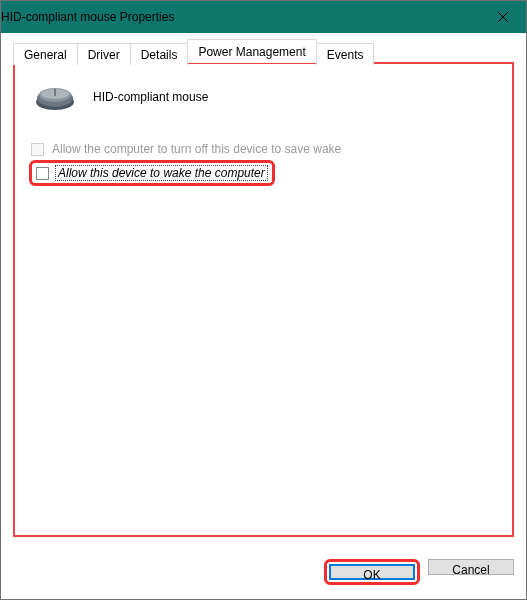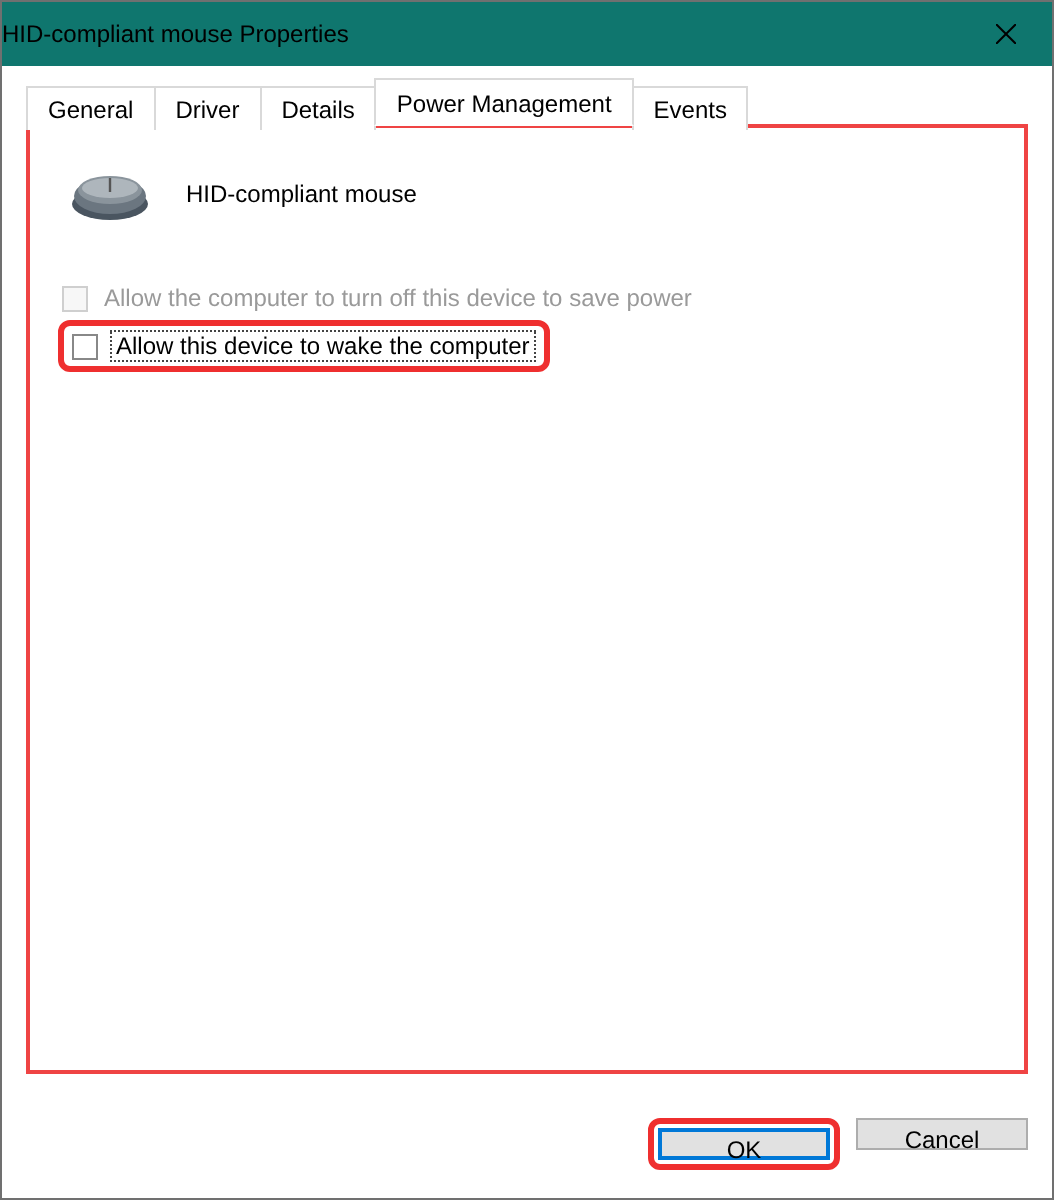--- a/index.html
+++ b/index.html
@@ -53,21 +53,21 @@
     .device-row { display: flex; align-items: center; gap: 16px; margin-bottom: 30px; margin-left: 4px;}
     .mouse-icon { width: 44px; height: 30px; }
     .device-name { font-size: 12px; color: #000; }
     .check-row { display: flex; align-items: center; gap: 6px; margin: 4px 0 4px 2px; }
     .check-row.disabled .cbox { border-color: #cfcfcf; background: #f7f7f7; }
     .check-row.disabled .clabel { color: #9a9a9a; }
     .cbox { width: 13px; height: 13px; border: 1px solid #888; background: #fff; flex: none; }
     .clabel { font-size: 12px; color: #000; padding: 0 2px; }
     .highlight-box {
       border: 3px solid #ef2f2f; border-radius: 6px; padding: 2px 4px;
-      display: inline-flex; align-items: center; gap: 6px;
+      display: inline-flex; align-items: center; gap: 6px; font-style: italic;
     }
     .highlight-box .clabel { border: 1px dotted #444; padding: 0 2px; }
     .button-row {
       display: flex; justify-content: flex-end; gap: 8px;
       padding: 10px 12px 14px 12px;
       position: relative;
     }
     .btn {
       width: 86px; height: 16px; border: 1px solid #adadad; background: #e1e1e1;
       font-size: 12px; color: #000; text-align: center; line-height: 20px;
@@ -111,21 +111,21 @@
           <ellipse cx="22" cy="16" rx="18" ry="9" fill="#6b7680"></ellipse>
           <ellipse cx="22" cy="13" rx="16" ry="7" fill="#8a949c"></ellipse>
           <ellipse cx="22" cy="12" rx="14" ry="5" fill="#aeb6bc"></ellipse>
           <line x1="22" y1="7" x2="22" y2="14" stroke="#555" stroke-width="1.2"></line>
         </svg>
         <span class="device-name">HID-compliant mouse</span>
       </div>
 
       <div class="check-row disabled">
         <span class="cbox"></span>
-        <span class="clabel">Allow the computer to turn off this device to save power</span>
+        <span class="clabel">Allow the computer to turn off this device to save wake</span>
       </div>
 
       <div class="highlight-box">
         <span class="cbox"></span>
         <span class="clabel">Allow this device to wake the computer</span>
       </div>
     </div>
   </div>
 
   <div class="button-row">

